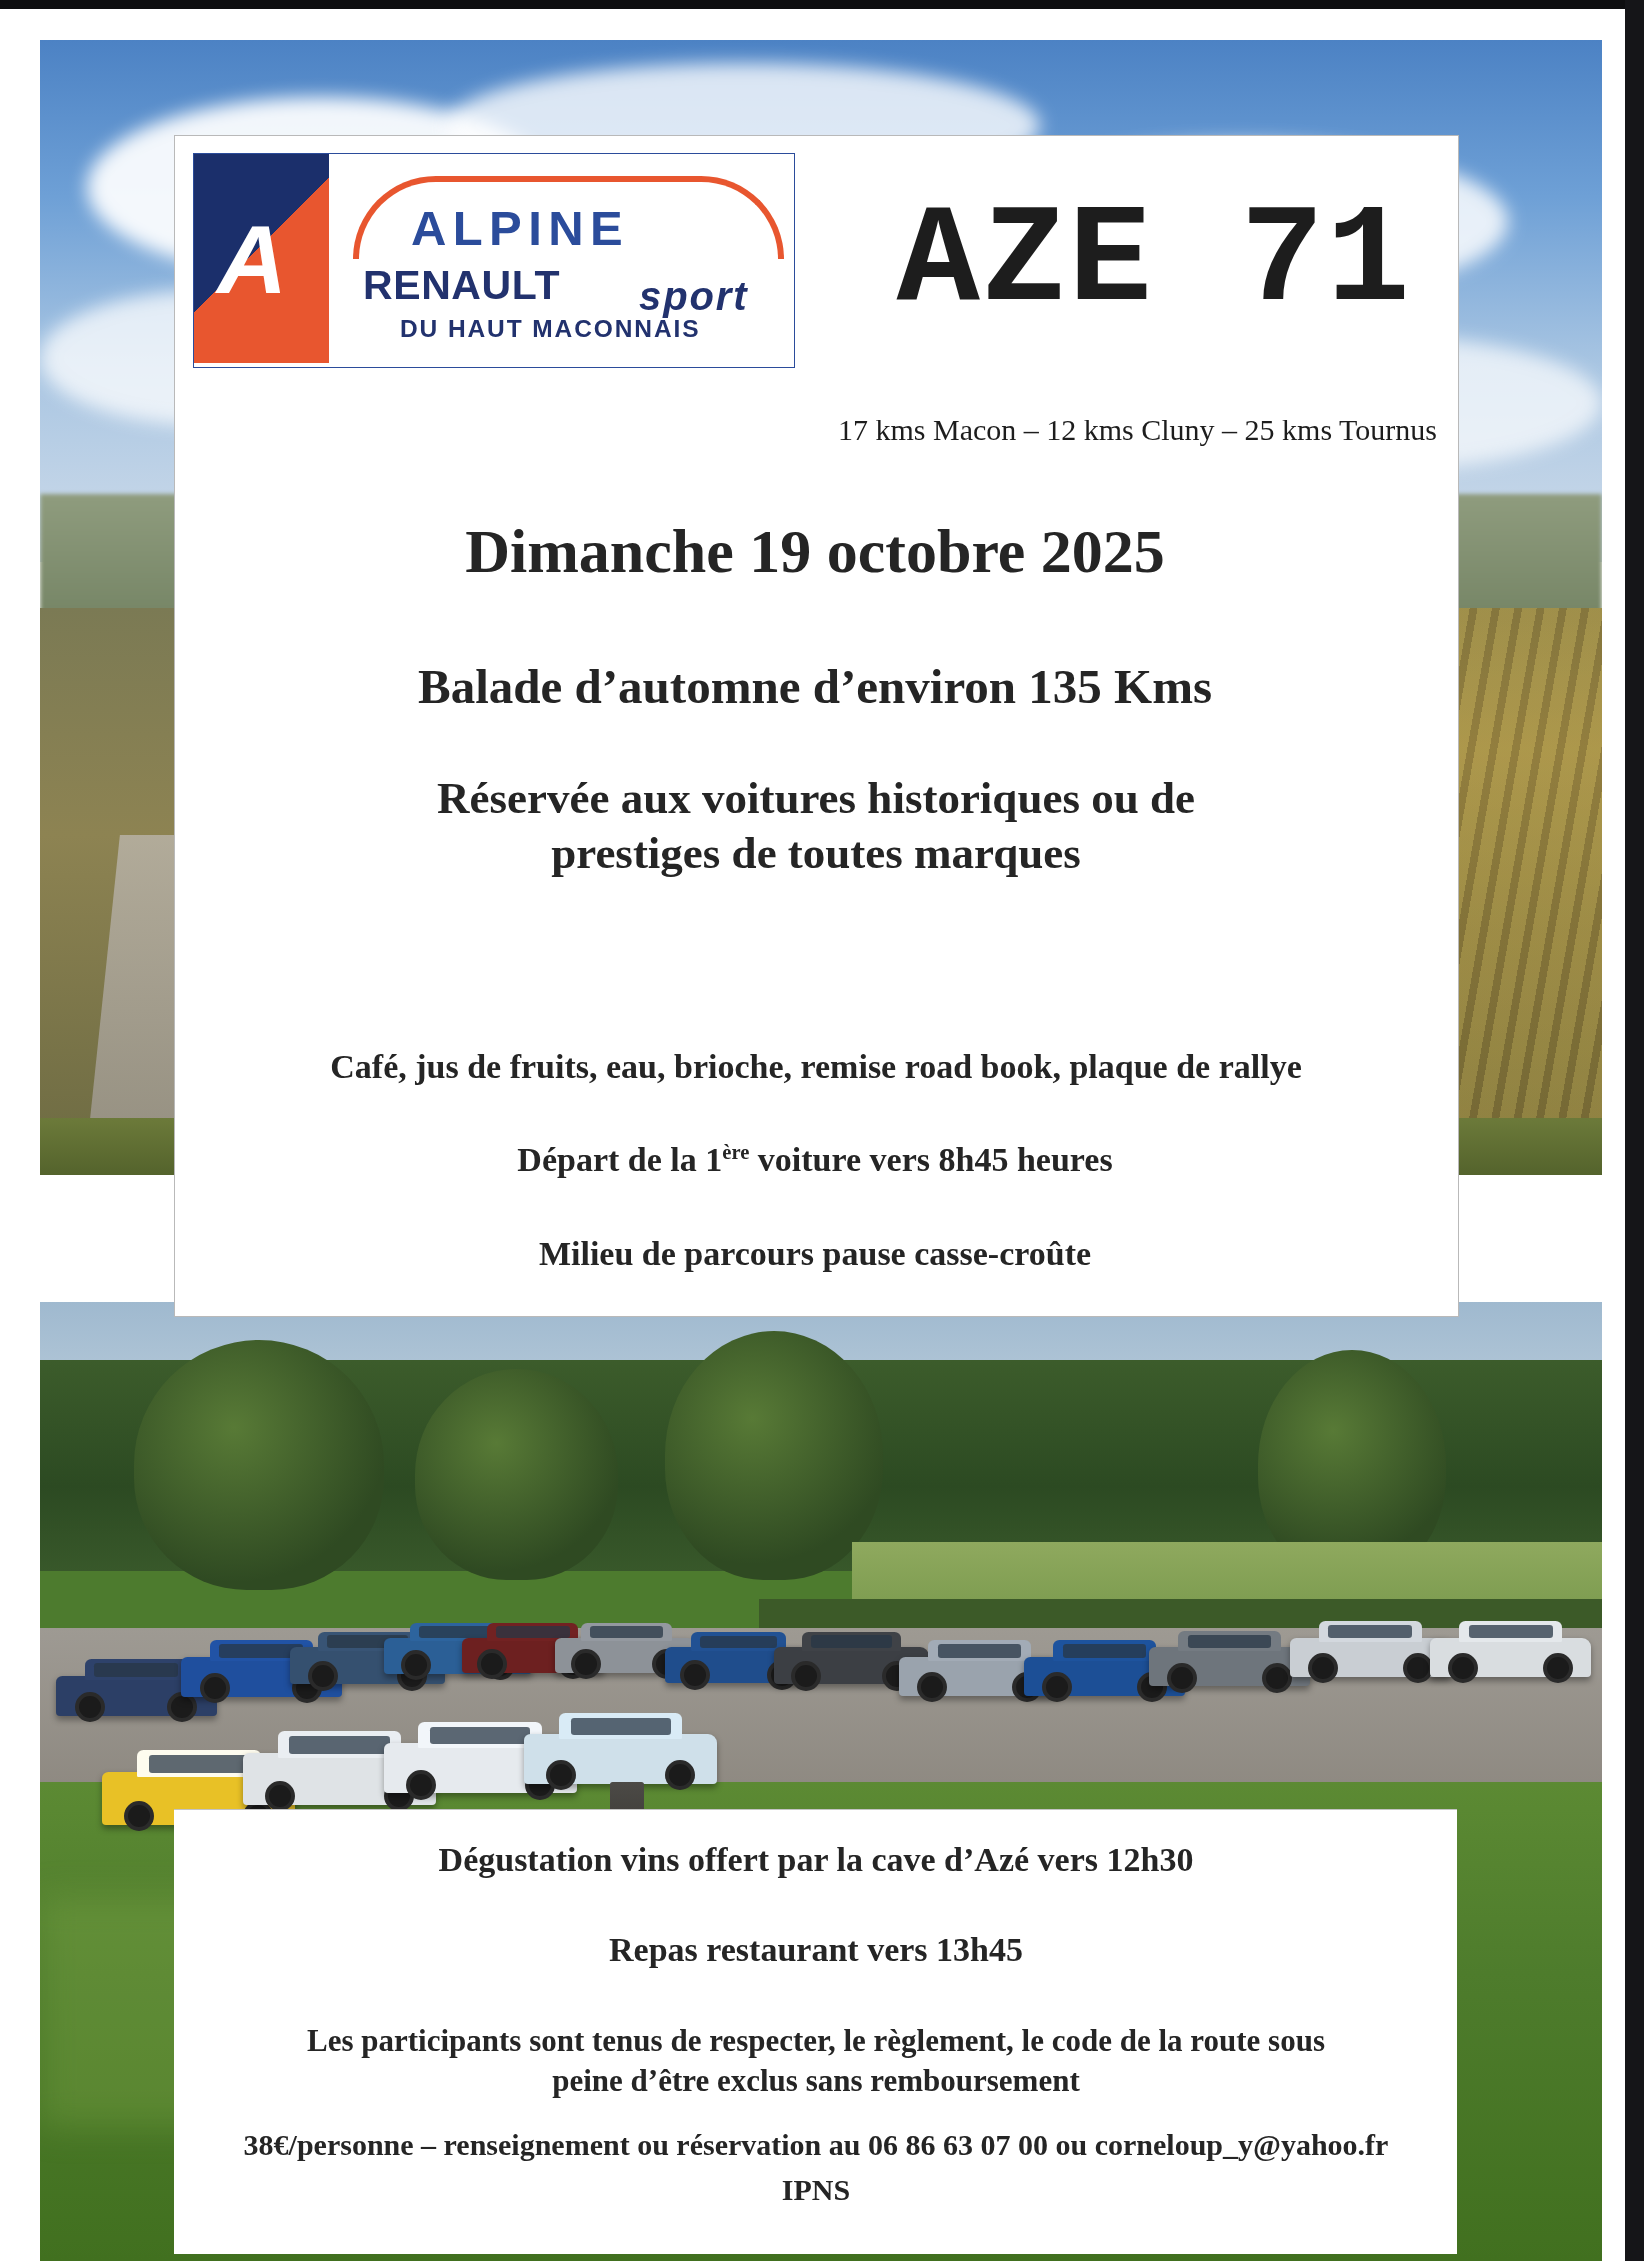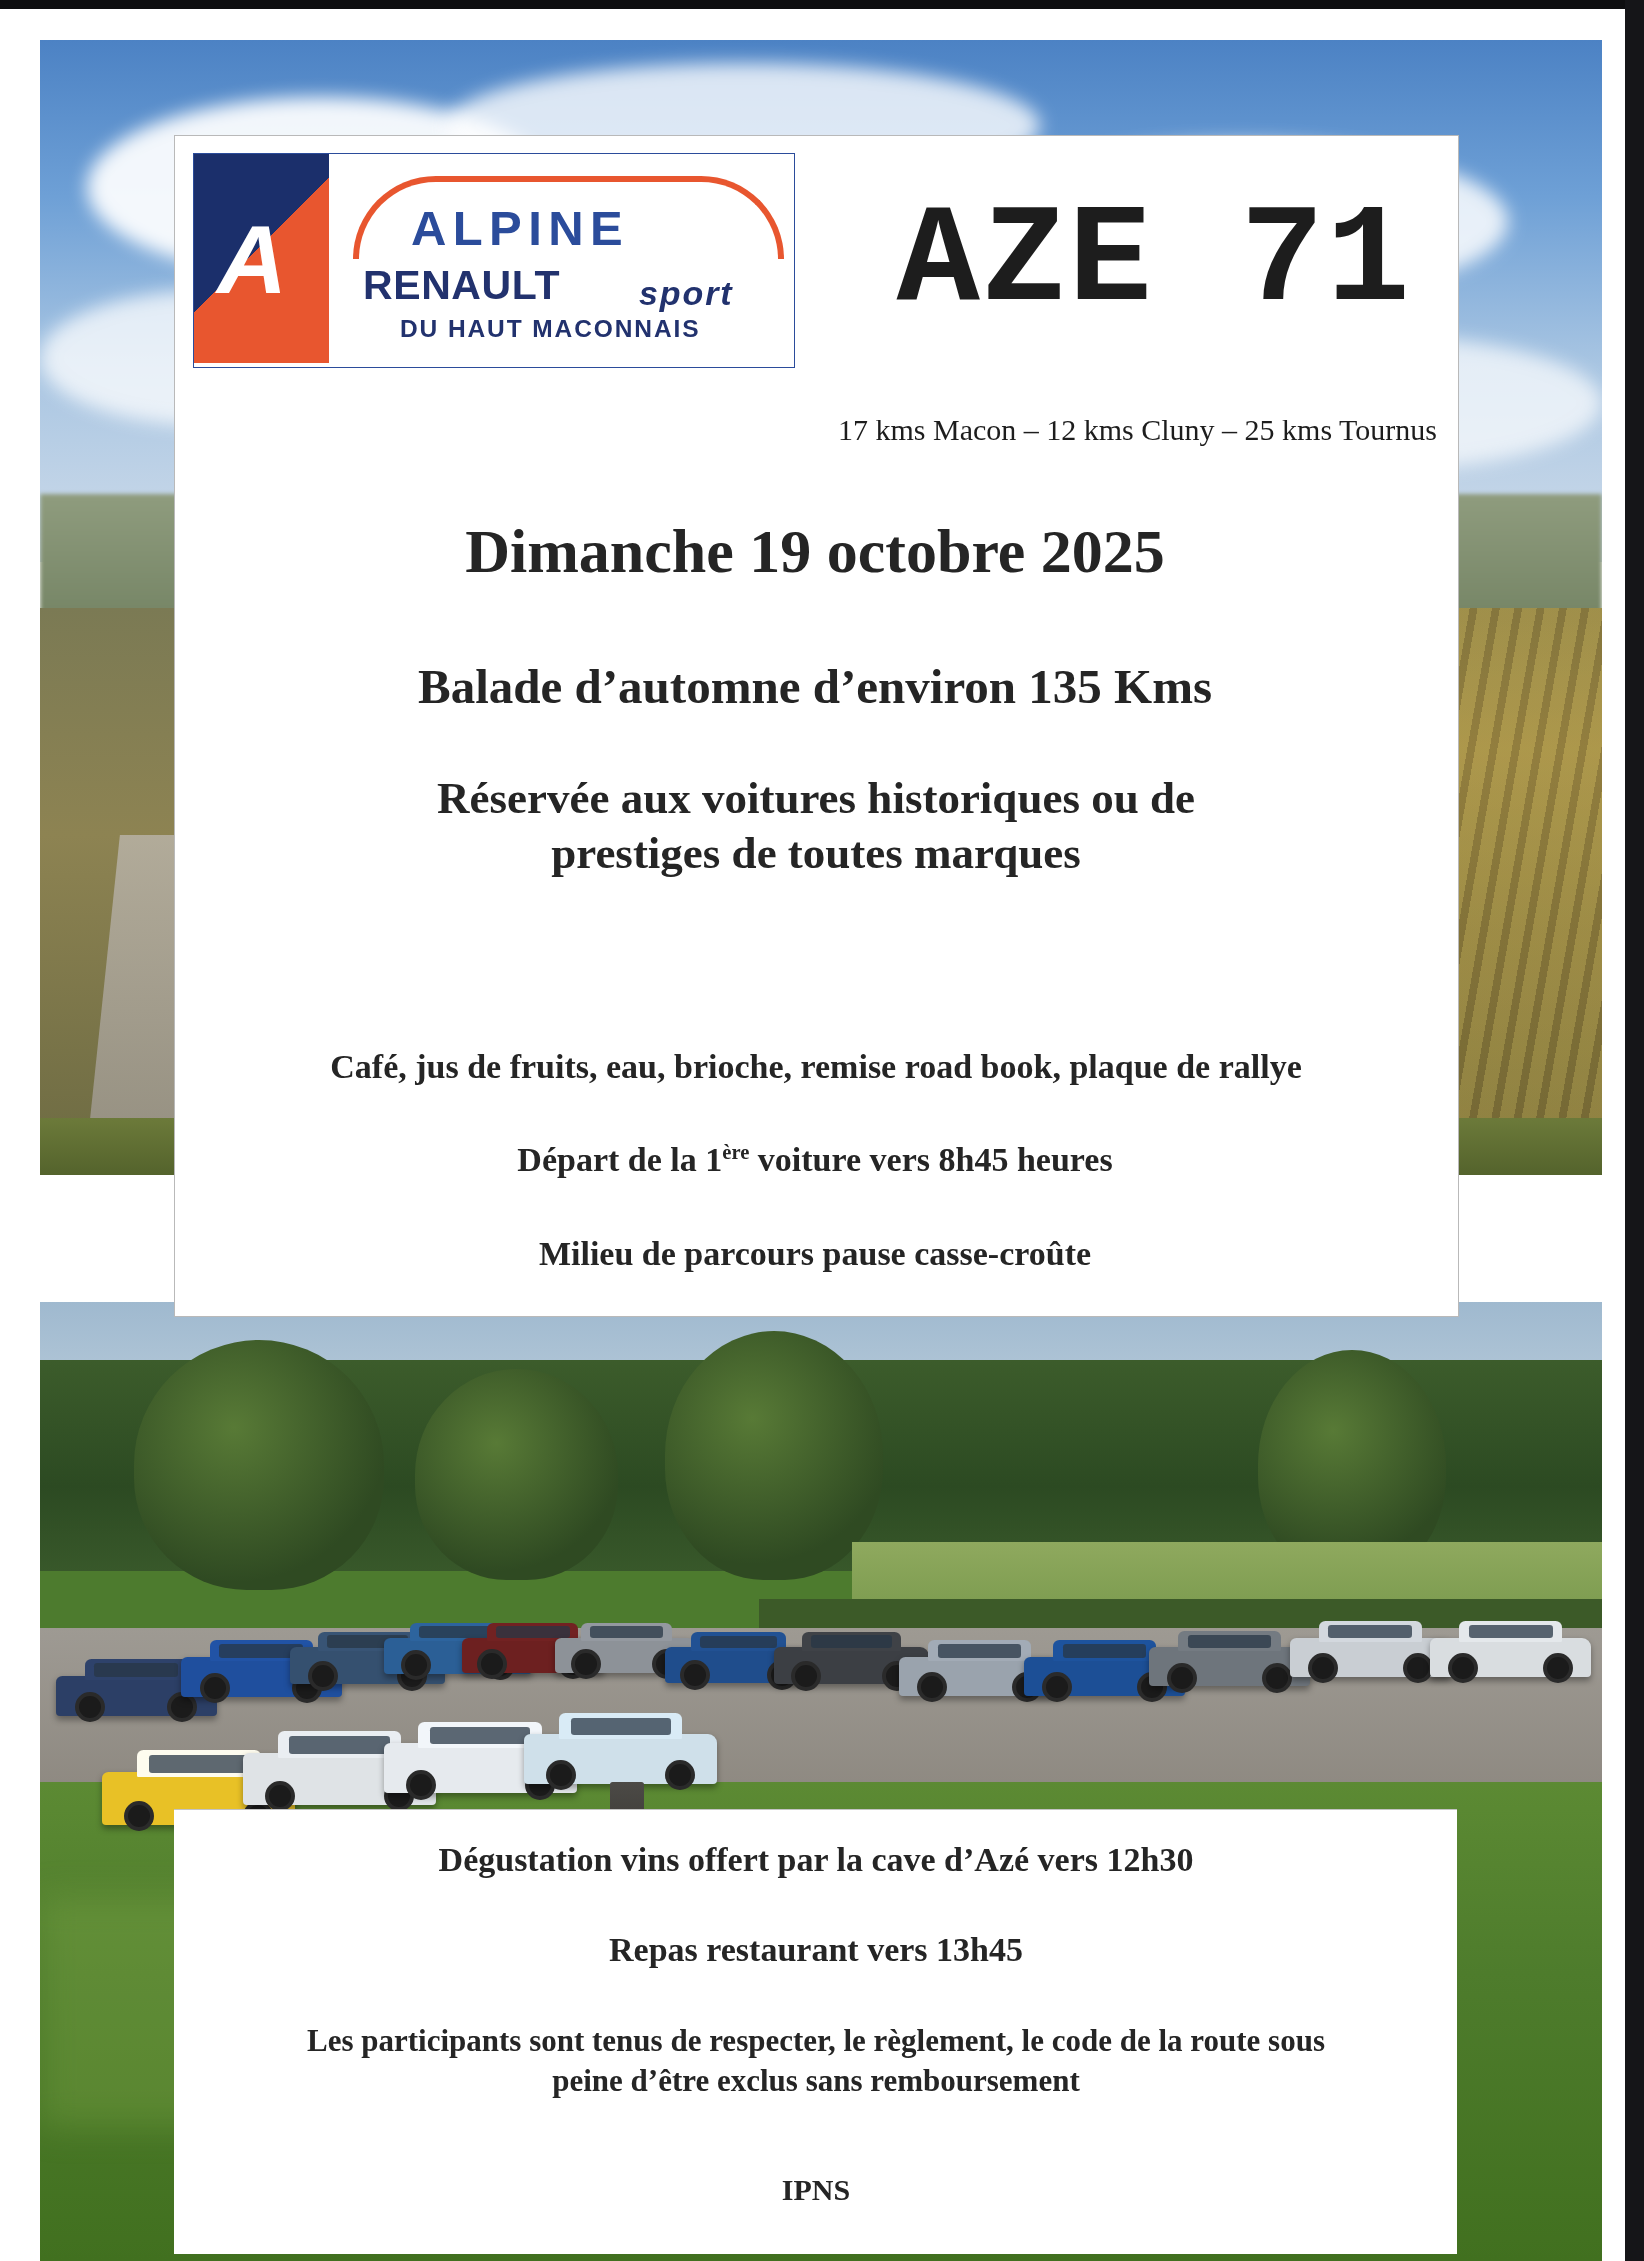--- a/index.html
+++ b/index.html
@@ -228,21 +228,21 @@
   }
   .logo-renault {
     position:absolute; left: 169px; top: 108px;
     font-family:"Liberation Sans", sans-serif;
     font-weight:700; font-size:41px; letter-spacing:0.6px;
     color:#22326e;
   }
   .logo-sport {
     position:absolute; left: 445px; top: 120px;
     font-family:"Liberation Sans", sans-serif;
-    font-weight:700; font-style:italic; font-size:34px;
+    font-weight:700; font-style:italic; font-size:40px;
     letter-spacing:1.9px; color:#22326e;
   }
   .logo-sub {
     position:absolute; left: 206px; top: 161px;
     font-family:"Liberation Sans", sans-serif;
     font-weight:700; font-size:24.5px; letter-spacing:1.9px;
     color:#22326e;
   }
 
   
@@ -487,16 +487,17 @@
 
   <div class="panel panel-bottom"></div>
   <div class="panel-bottom-border"></div>
 
   <div class="line-degust">Dégustation vins offert par la cave d’Azé vers 12h30</div>
   <div class="line-repas">Repas restaurant vers 13h45</div>
   <div class="line-rules">
     <span>Les participants sont tenus de respecter, le règlement, le code de la route sous</span><br>
     <span>peine d’être exclus sans remboursement</span>
   </div>
+  <div class="line-price">38€/personne – renseignement ou réservation au 06 86 63 07 00 ou corneloup_y@yahoo.fr</div>
   <div class="line-ipns">IPNS</div>
 
 </div>
 
 
 </body></html>

